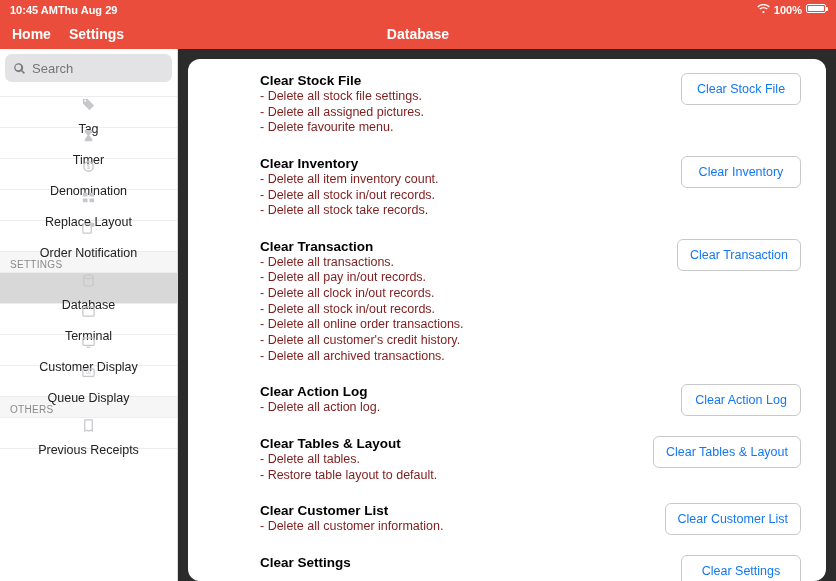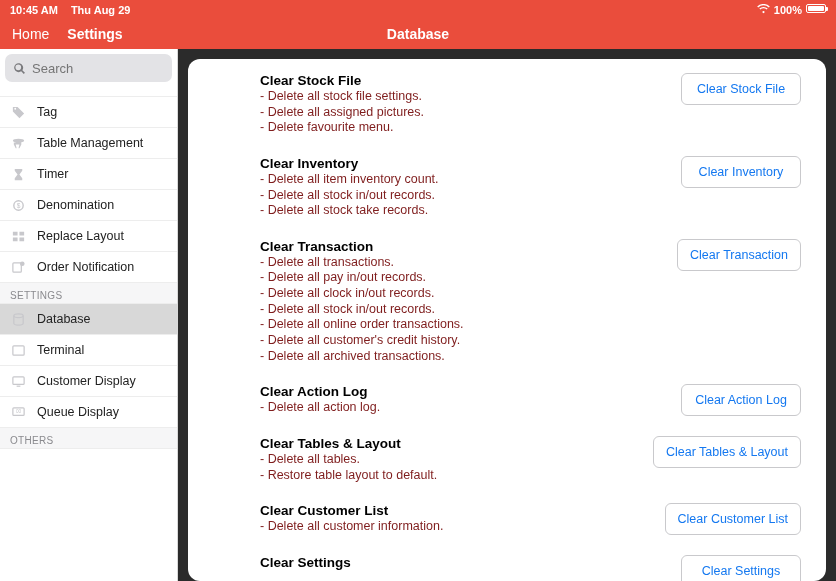--- a/index.html
+++ b/index.html
@@ -1,40 +1,40 @@
 <!DOCTYPE html>
 <html><head>
 <meta charset="utf-8">
 <style>
   * { box-sizing: border-box; margin: 0; padding: 0; }
   html, body { width: 836px; height: 581px; font-family: -apple-system, "Helvetica Neue", Arial, sans-serif; overflow: hidden; background: #000; }
   .root { width: 836px; height: 581px; display: flex; flex-direction: column; }
   .statusbar { height: 19px; background: #ea4d3c; color: #fff; display: flex; align-items: center; padding: 0 10px; font-size: 11px; font-weight: 600; }
-  .statusbar .sb-left { flex: 0 0 auto; display: flex; gap: 13px; }
+  .statusbar .sb-left { flex: 0 0 auto; display: flex; gap: 0; }
   .statusbar .sb-right { margin-left: auto; display: flex; align-items: flex-start; gap: 4px; }
   .battery { width: 20px; height: 9px; border: 1px solid #fff; border-radius: 2px; position: relative; display: inline-block; }
   .battery::after { content:""; position:absolute; right:-3px; top:2px; width:2px; height:4px; background:#fff; border-radius:0 1px 1px 0;}
   .battery .fill { position:absolute; left:1px; top:1px; bottom:1px; right:1px; background:#fff; border-radius:1px;}
   .wifi-icon { display:inline-block; }
 
   .navbar { height: 30px; background: #ea4d3c; color: #fff; display: flex; align-items: center; padding: 0 12px; font-size: 14px; position: relative; }
   .navbar .nav-left { display: flex; gap: 18px; }
-  .navbar .nav-left .home { font-weight: 400; }
+  .navbar .nav-left .home { font-weight: 700; }
   .navbar .nav-left .settings { font-weight: 700; }
   .navbar .nav-title { position: absolute; left: 50%; transform: translateX(-50%); font-weight: 600; font-size: 14px; }
 
   .body { flex: 1; display: flex; min-height: 0; border-radius: 21px; }
 
   .sidebar { width: 178px; background: #fff; border-right: 1px solid #d9d9d9; display: flex; flex-direction: column; }
   .searchwrap { padding: 5px; }
   .search { display:flex; align-items:center; gap:6px; height: 28px; background: #e3e3e6; border-radius: 7px; padding: 0 8px; }
   .search input { border:none; background:transparent; outline:none; flex:1; font-size:13px; color:#333; }
   .search .mag { color:#7a7a7d; display:inline-flex; }
   .siderows { flex:1; overflow-y: hidden; }
-  .siderow { display:flex; align-items:center; gap:10px; height:31px; padding:0 10px; font-size:12.5px; color:#222; border-bottom:1px solid #ededed; cursor:pointer; }
+  .siderow { display:flex; align-items:center; gap:10px; height:31px; padding:0 10px; font-size:12.5px; color:#222; border-bottom:1px solid #ededed; cursor:pointer;flex-direction:column; }
   .siderow .sicon { width:17px; height:17px; display:inline-flex; align-items:center; justify-content:center; color:#c8c8cc; }
   .siderow.selected { background:#d8d8d8; }
   .siderow.first-cut { height:10px; border-bottom:1px solid #ededed; }
   .section-header { height:21px; display:flex; align-items:flex-end; padding:0 10px 2px; font-size:10px; letter-spacing:0.3px; color:#8a8a8e; background:#f6f6f7; border-bottom:1px solid #ededed; }
 
   .main { flex:1; background:#2b2b2b; padding:10px 10px 0 10px; min-width:0; }
   .card { background:#fff; border-radius:12px; width:100%; height:100%; overflow-y:hidden; padding: 14px 25px 0 72px; position:relative; }
   .group { display:flex; margin-bottom:20px; }
   .gtext { flex:1; padding-right:15px; }
   .gtitle { font-size:13.5px; font-weight:600; color:#000; margin-bottom:1px; }
@@ -89,28 +89,20 @@
             <span class="sicon">
               <svg width="15" height="15" viewBox="0 0 16 16">
                 <path fill="currentColor" d="M2 2h5l7 7-5 5-7-7V2zm2.5 3a1 1 0 100-2 1 1 0 000 2z"></path>
               </svg>
             </span>
             <span>Tag</span>
           </div>
           <div class="siderow">
             <span class="sicon">
               <svg width="15" height="15" viewBox="0 0 16 16">
-                <path fill="currentColor" d="M8 3a6 2 0 100 4 6 2 0 000-4zM3 9l2 4h1l-1-4h4l-1 4h1l2-4V7H3v2z"></path>
-              </svg>
-            </span>
-            <span>Table Management</span>
-          </div>
-          <div class="siderow">
-            <span class="sicon">
-              <svg width="15" height="15" viewBox="0 0 16 16">
                 <path fill="currentColor" d="M4 2h8v2l-3 4 3 4v2H4v-2l3-4-3-4V2z"></path>
               </svg>
             </span>
             <span>Timer</span>
           </div>
           <div class="siderow">
             <span class="sicon">
               <svg width="15" height="15" viewBox="0 0 16 16">
                 <circle cx="8" cy="8" r="5" fill="none" stroke="currentColor" stroke-width="1.5"></circle>
                 <text x="8" y="11" text-anchor="middle" font-size="7" fill="currentColor">$</text>
@@ -165,20 +157,28 @@
           <div class="siderow">
             <span class="sicon">
               <svg width="15" height="15" viewBox="0 0 16 16">
                 <rect x="2" y="3" width="12" height="8" rx="1" fill="none" stroke="currentColor" stroke-width="1.3"></rect>
                 <text x="8" y="9" text-anchor="middle" font-size="5" fill="currentColor">00</text>
               </svg>
             </span>
             <span>Queue Display</span>
           </div>
           <div class="section-header">OTHERS</div>
+          <div class="siderow">
+            <span class="sicon">
+              <svg width="15" height="15" viewBox="0 0 16 16">
+                <path d="M4 2h8v12l-2-1-2 1-2-1-2 1V2z" fill="none" stroke="currentColor" stroke-width="1.3"></path>
+              </svg>
+            </span>
+            <span>Previous Receipts</span>
+          </div>
         </div>
     </div>
 
     <div class="main">
       <div class="card" id="card">
           <div class="group">
             <div class="gtext">
               <div class="gtitle">Clear Stock File</div>
               <div class="gdesc">- Delete all stock file settings.</div>
               <div class="gdesc">- Delete all assigned pictures.</div>

